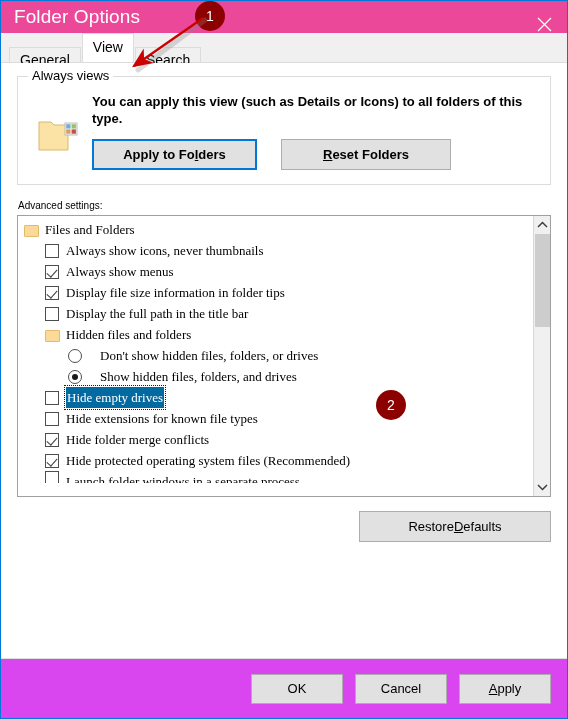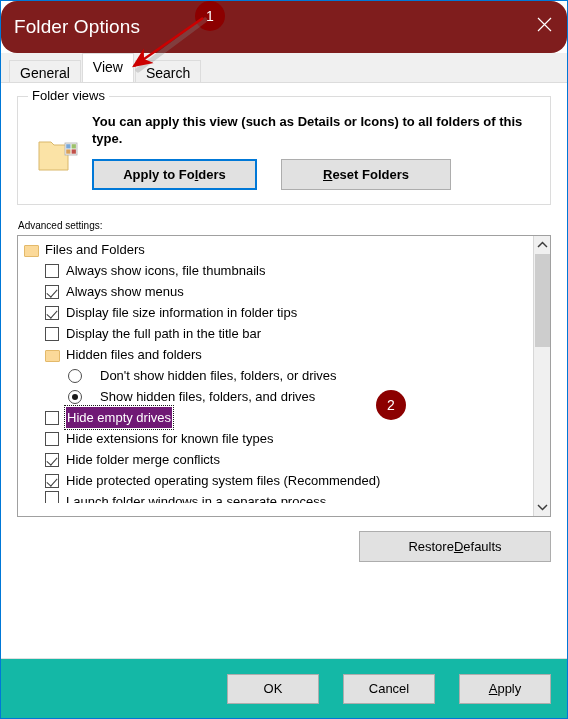--- a/index.html
+++ b/index.html
@@ -7,32 +7,32 @@
   body {
     width:568px; height:719px;
     font-family:"Liberation Sans", sans-serif;
     font-size:13px; color:#000;
     background:#ffffff; overflow:hidden; position:relative;
   }
   #dialog { position:absolute; inset:0; background:#ffffff;
     border:1px solid #0078d7; display:flex; flex-direction:column; }
 
   
-  #titlebar { height:52px; background:#7f1d1d; flex:0 0 auto;
-    display:flex; align-items:center; position:relative;border-radius:16px; }
+  #titlebar { height:32px; background:#ec4899; flex:0 0 auto;
+    display:flex; align-items:center; position:relative; }
   #title-text { color:#ffffff; font-size:19px; padding-left:13px; letter-spacing:.1px; }
   #close-btn { position:absolute; right:0; top:0; width:46px; height:46px;
     display:flex; align-items:center; justify-content:center; }
   #close-btn svg { display:block; }
 
   
   #tabstrip { flex:0 0 auto; height:30px; background:#f0f0f0;
     border-bottom:1px solid #dcdcdc; display:flex; align-items:flex-end;
     padding-left:8px; position:relative; }
-  .tab { height:22px; line-height:25px; padding:0 10px; font-size:14px;
+  .tab { height:15px; line-height:25px; padding:0 10px; font-size:14px;
     background:#f0f0f0; border:1px solid #dcdcdc; border-bottom:none;
     margin-right:1px; color:#000; }
   .tab.active { background:#ffffff; height:29px; line-height:27px;
     position:relative; z-index:3; }
 
   
   #content { flex:1 1 auto; background:#ffffff; position:relative;
     padding:13px 16px 0 16px; }
 
   
@@ -54,58 +54,58 @@
   .u { text-decoration:underline; }
 
   #advanced-label { margin:15px 0 4px 1px; font-size:10px; }
 
   
   #adv-list { border:1px solid #a0a0a0; background:#ffffff;
     height:282px; display:flex; overflow:hidden; position:relative; }
   #adv-rows { flex:1 1 auto; padding-top:3px; overflow:hidden; }
   .row { height:21px; display:flex; align-items:center; font-size:13px;
     white-space:nowrap; }
-  .row .lbl { line-height:21px; }
+  .row .lbl { line-height:21px;font-family:Liberation Serif, serif; }
   .indent-group { padding-left:6px; }
   .indent-item  { padding-left:27px; }
   .indent-radio { padding-left:50px;gap:11px; }
 
   .cb { width:14px; height:14px; border:1px solid #4d4d4d; background:#fff;
     flex:0 0 14px; margin-right:7px; position:relative; }
   .cb.checked::after { content:""; position:absolute; left:3px; top:1px;
     width:5px; height:9px; border:solid #3c3c3c; border-width:0 1.6px 1.6px 0;
     transform:rotate(42deg); }
   .rb { width:14px; height:14px; border:1px solid #4d4d4d; border-radius:50%;
     background:#fff; flex:0 0 14px; margin-right:7px; position:relative; }
   .rb.checked::after { content:""; position:absolute; left:3px; top:3px;
     width:6px; height:6px; border-radius:50%; background:#1a1a1a; }
   .folder-glyph { width:14px; height:12px; flex:0 0 14px; margin-right:7px;
     position:relative; }
   .folder-glyph::before { content:""; position:absolute; left:0; top:1px;
     width:13px; height:10px; background:#fbd999; border:1px solid #e3b96a; border-radius:1px; }
-  .row.selected .lbl { background:#701a75; color:#ffffff;
+  .row.selected .lbl { background:#0369a1; color:#ffffff;
     outline:1px dotted #1a1a1a; outline-offset:1px; padding:0 1px; }
   .row.clipped { height:12px; overflow:hidden; align-items:flex-start; }
   .row.clipped .cb, .row.clipped .lbl { margin-top:0; }
 
   
   #adv-scroll { width:17px; flex:0 0 17px; background:#f0f0f0;
     border-left:1px solid #d7d7d7; display:flex; flex-direction:column;
     align-items:center; justify-content:space-between; position:relative; }
   .sb-arrow { height:17px; width:17px; display:flex; align-items:center;
     justify-content:center; z-index:2; }
   #sb-thumb { position:absolute; top:18px; left:1px; width:15px; height:93px;
     background:#cdcdcd; }
 
   #restore-row { display:flex; justify-content:flex-end; margin-top:14px; }
 
   
-  #footer { flex:0 0 auto; height:60px; background:#14b8a6;
+  #footer { flex:0 0 auto; height:60px; background:#d946ef;
     border-top:1px solid #dfdfdf; display:flex; align-items:center;
-    justify-content:flex-end; gap:24px; padding-right:16px; }
+    justify-content:flex-end; gap:12px; padding-right:16px; }
   #footer .btn { width:92px; height:30px; }
 
   
   #annot { position:absolute; inset:0; pointer-events:none; z-index:40; }
   .badge { position:absolute; width:30px; height:30px; border-radius:50%;
     background:#8c0000; color:#ffffff; font-size:14px;
     display:flex; align-items:center; justify-content:center; }
 </style>
 </head>
 <body>
@@ -123,21 +123,21 @@
 
   <div id="tabstrip">
     <div class="tab">General</div>
     <div class="tab active">View</div>
     <div class="tab">Search</div>
   </div>
 
   <div id="content">
 
     <div class="group">
-      <div class="legend">Folder views</div>
+      <div class="legend">Always views</div>
       <div id="folderviews-inner">
         <div id="folder-icon">
           <svg width="42" height="38" viewBox="0 0 42 38">
             <path d="M2 6 h12 l3 3 h14 v25 h-29 z" fill="#fbe3a6" stroke="#d9b76a" stroke-width="1"></path>
             <rect x="28" y="7" width="12" height="12" fill="#f4f4f4" stroke="#b0b0b0" stroke-width="0.8"></rect>
             <rect x="29.2" y="8.2" width="4.3" height="4.3" fill="#7aa8d8"></rect>
             <rect x="34.6" y="8.2" width="4.3" height="4.3" fill="#9cc06a"></rect>
             <rect x="29.2" y="13.4" width="4.3" height="4.3" fill="#d8a05a"></rect>
             <rect x="34.6" y="13.4" width="4.3" height="4.3" fill="#c0514a"></rect>
           </svg>
@@ -162,21 +162,21 @@
     <div id="advanced-label">Advanced settings:</div>
 
     <div id="adv-list">
       <div id="adv-rows">
           <div class="row indent-group">
             <span class="folder-glyph"></span>
             <span class="lbl">Files and Folders</span>
           </div>
           <div class="row indent-item">
             <span class="cb"></span>
-            <span class="lbl">Always show icons, file thumbnails</span>
+            <span class="lbl">Always show icons, never thumbnails</span>
           </div>
           <div class="row indent-item">
             <span class="cb checked"></span>
             <span class="lbl">Always show menus</span>
           </div>
           <div class="row indent-item">
             <span class="cb checked"></span>
             <span class="lbl">Display file size information in folder tips</span>
           </div>
           <div class="row indent-item">

